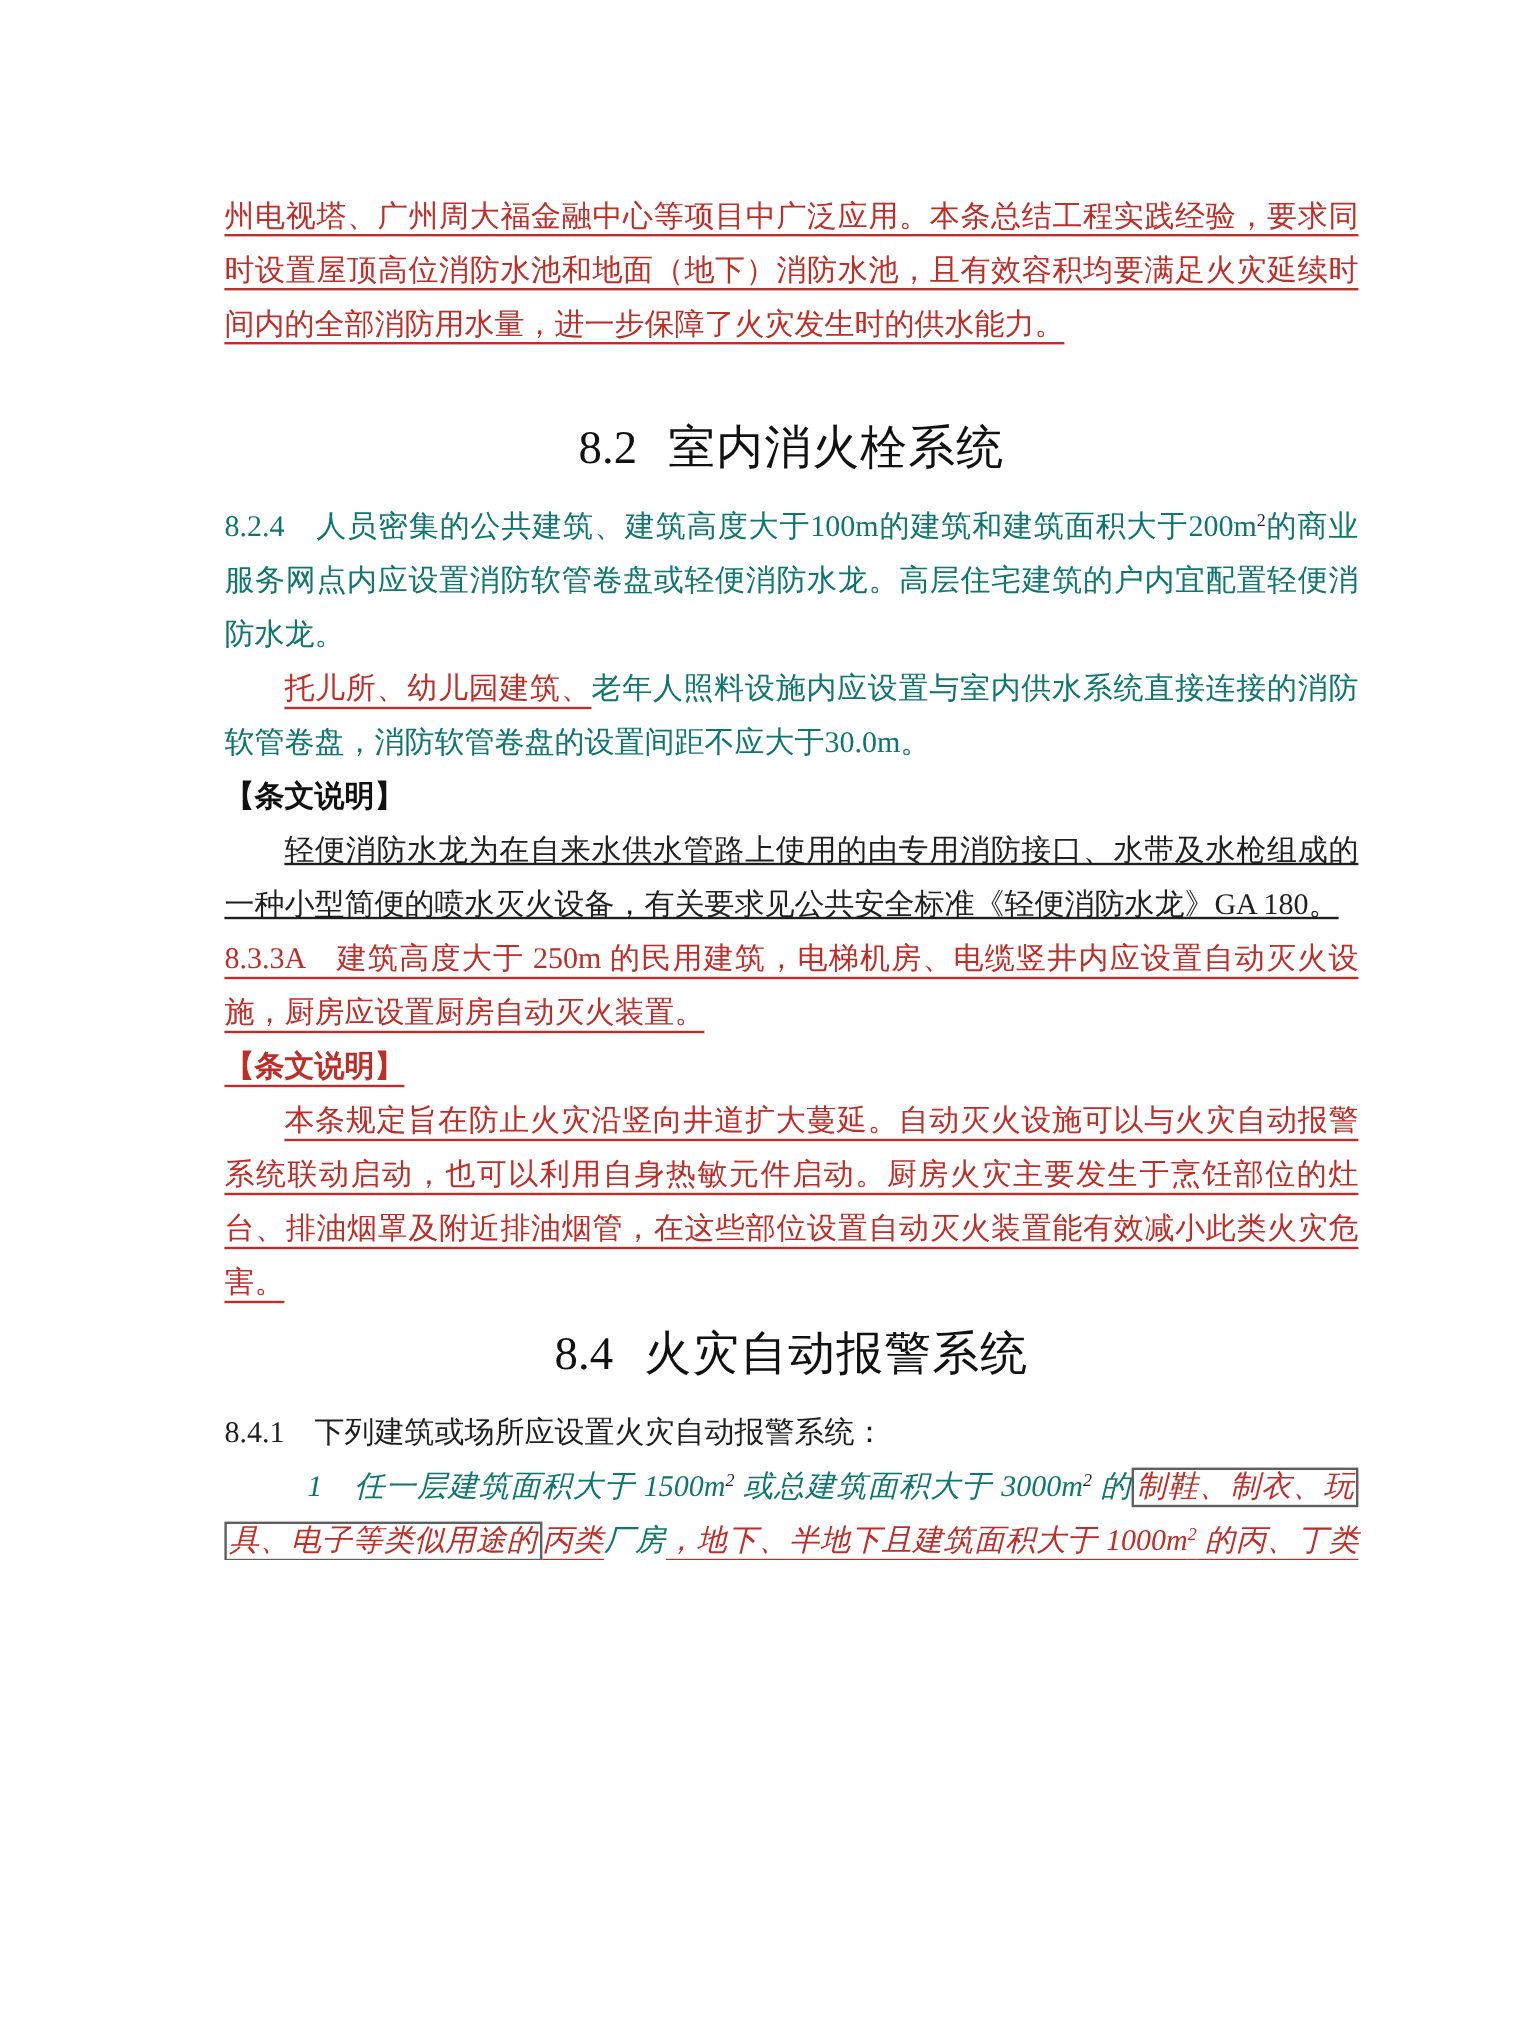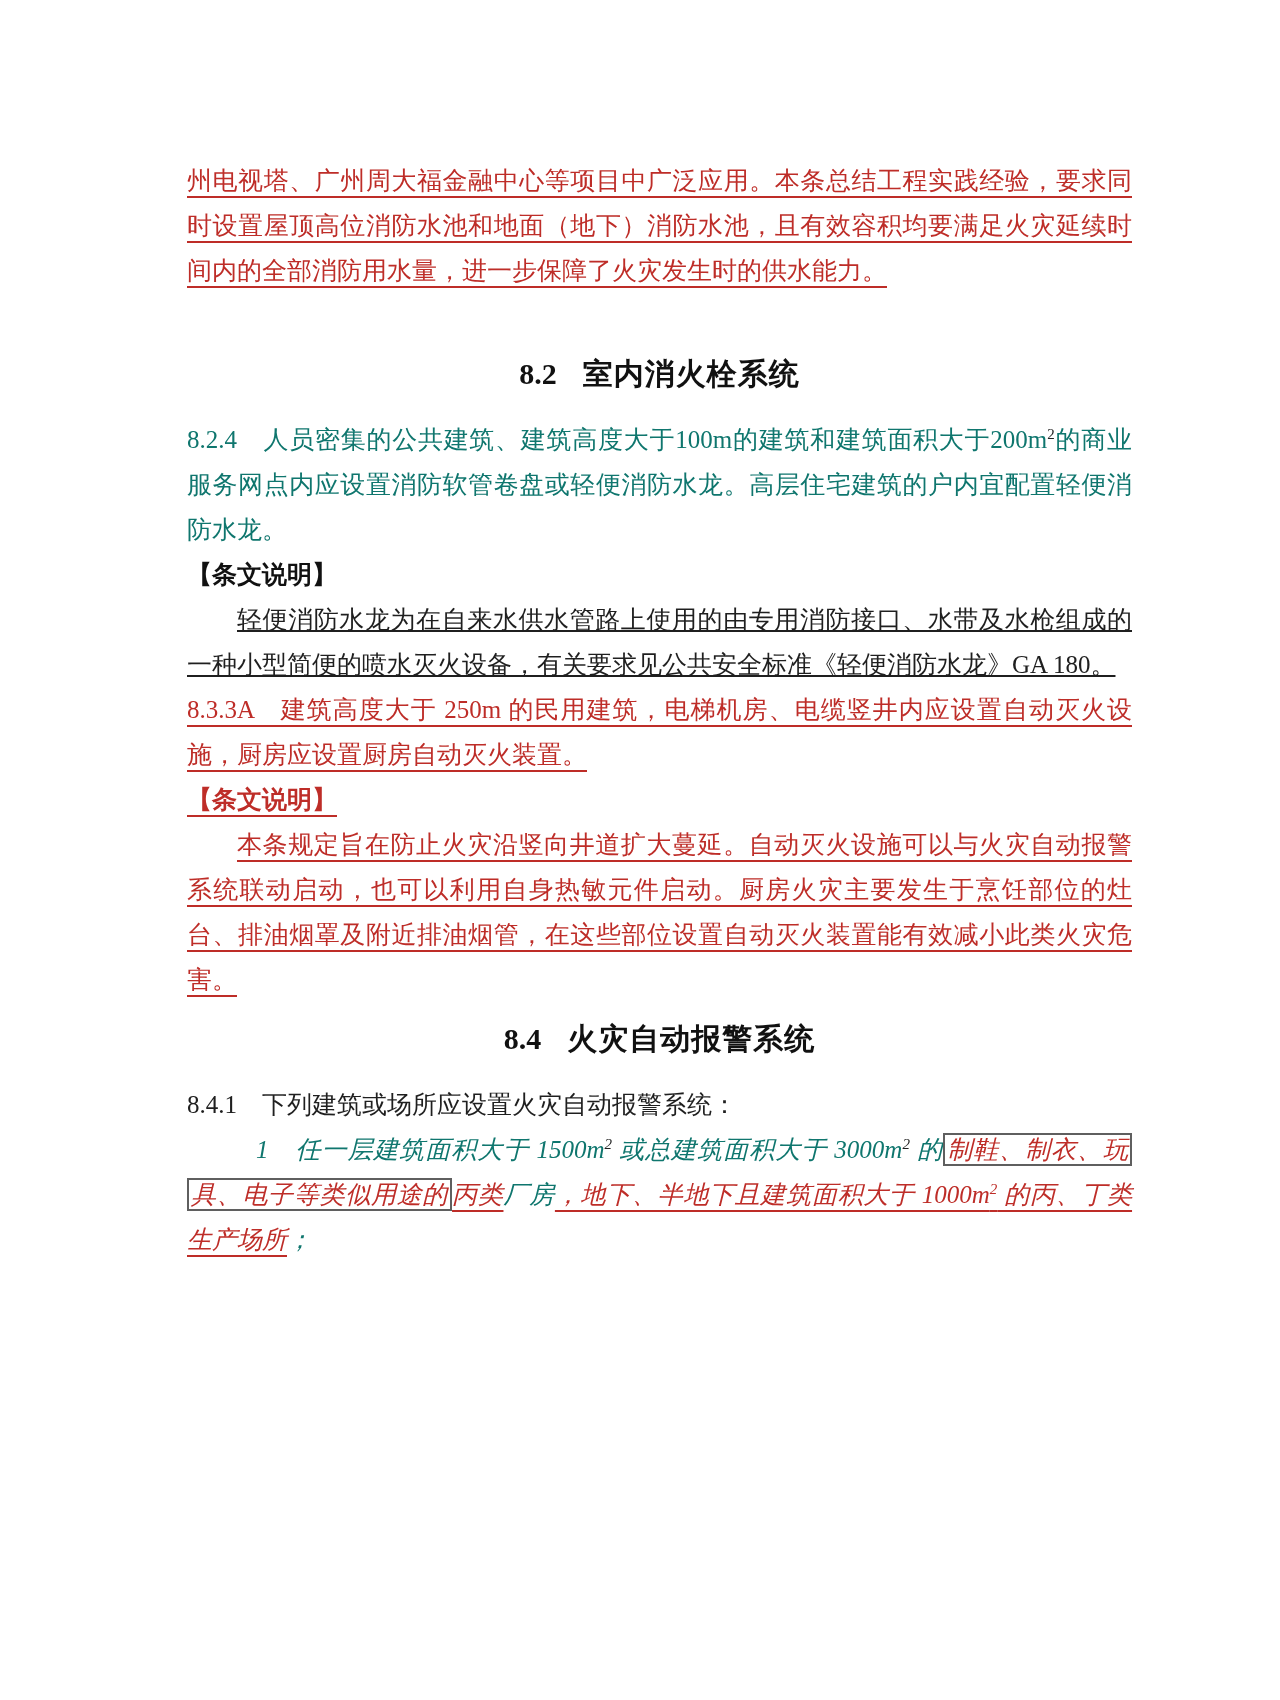--- a/index.html
+++ b/index.html
@@ -44,22 +44,22 @@
   .boxed {
     color: #be2d28;
     border: 2px solid #5f5f5f;
     padding: 1px 2px;
     -webkit-box-decoration-break: clone;
     box-decoration-break: clone;
   }
 
   .sec-heading {
     font-family: "Liberation Sans", sans-serif;
-    font-weight: 700;
-    font-size: 30px;
+    font-weight: 400;
+    font-size: 39px;
     line-height: 40px;
     color: #111111;
     text-align: center;
     letter-spacing: 1px;
   }
   .sec-heading .sec-num {
     font-family: "Liberation Serif", serif;
     margin-right: 26px;
     letter-spacing: 0;
   }
@@ -118,20 +118,23 @@
 
 
     <div class="sec-heading h82">
       <span class="sec-num">8.2</span><span>室内消火栓系统</span>
     </div>
 
     <p>
       <span class="black-run">8.2.4　人员密集的公共建筑、建筑高度大于100m的建筑和建筑面积大于200m</span><sup class="sup">2</sup><span class="black-run">的商业服务网点内应设置消防软管卷盘或轻便消防水龙。高层住宅建筑的户内宜配置轻便消防水龙。</span>
     </p>
 
+    <p class="indent">
+      <span class="u-red">托儿所、幼儿园建筑、</span><span class="black-run">老年人照料设施内应设置与室内供水系统直接连接的消防软管卷盘，消防软管卷盘的设置间距不应大于30.0m。</span>
+    </p>
 
     <p class="cn-label">【条文说明】</p>
 
 
     <p class="indent m-p6">轻便消防水龙为在自来水供水管路上使用的由专用消防接口、水带及水枪组成的一种小型简便的喷水灭火设备，有关要求见公共安全标准《轻便消防水龙》GA 180。</p>
 
     <p class="u-red m-p7">8.3.3A　建筑高度大于 250m 的民用建筑，电梯机房、电缆竖井内应设置自动灭火设施，厨房应设置厨房自动灭火装置。</p>
 
     <p class="cn-label-red m-lr">【条文说明】</p>
 

